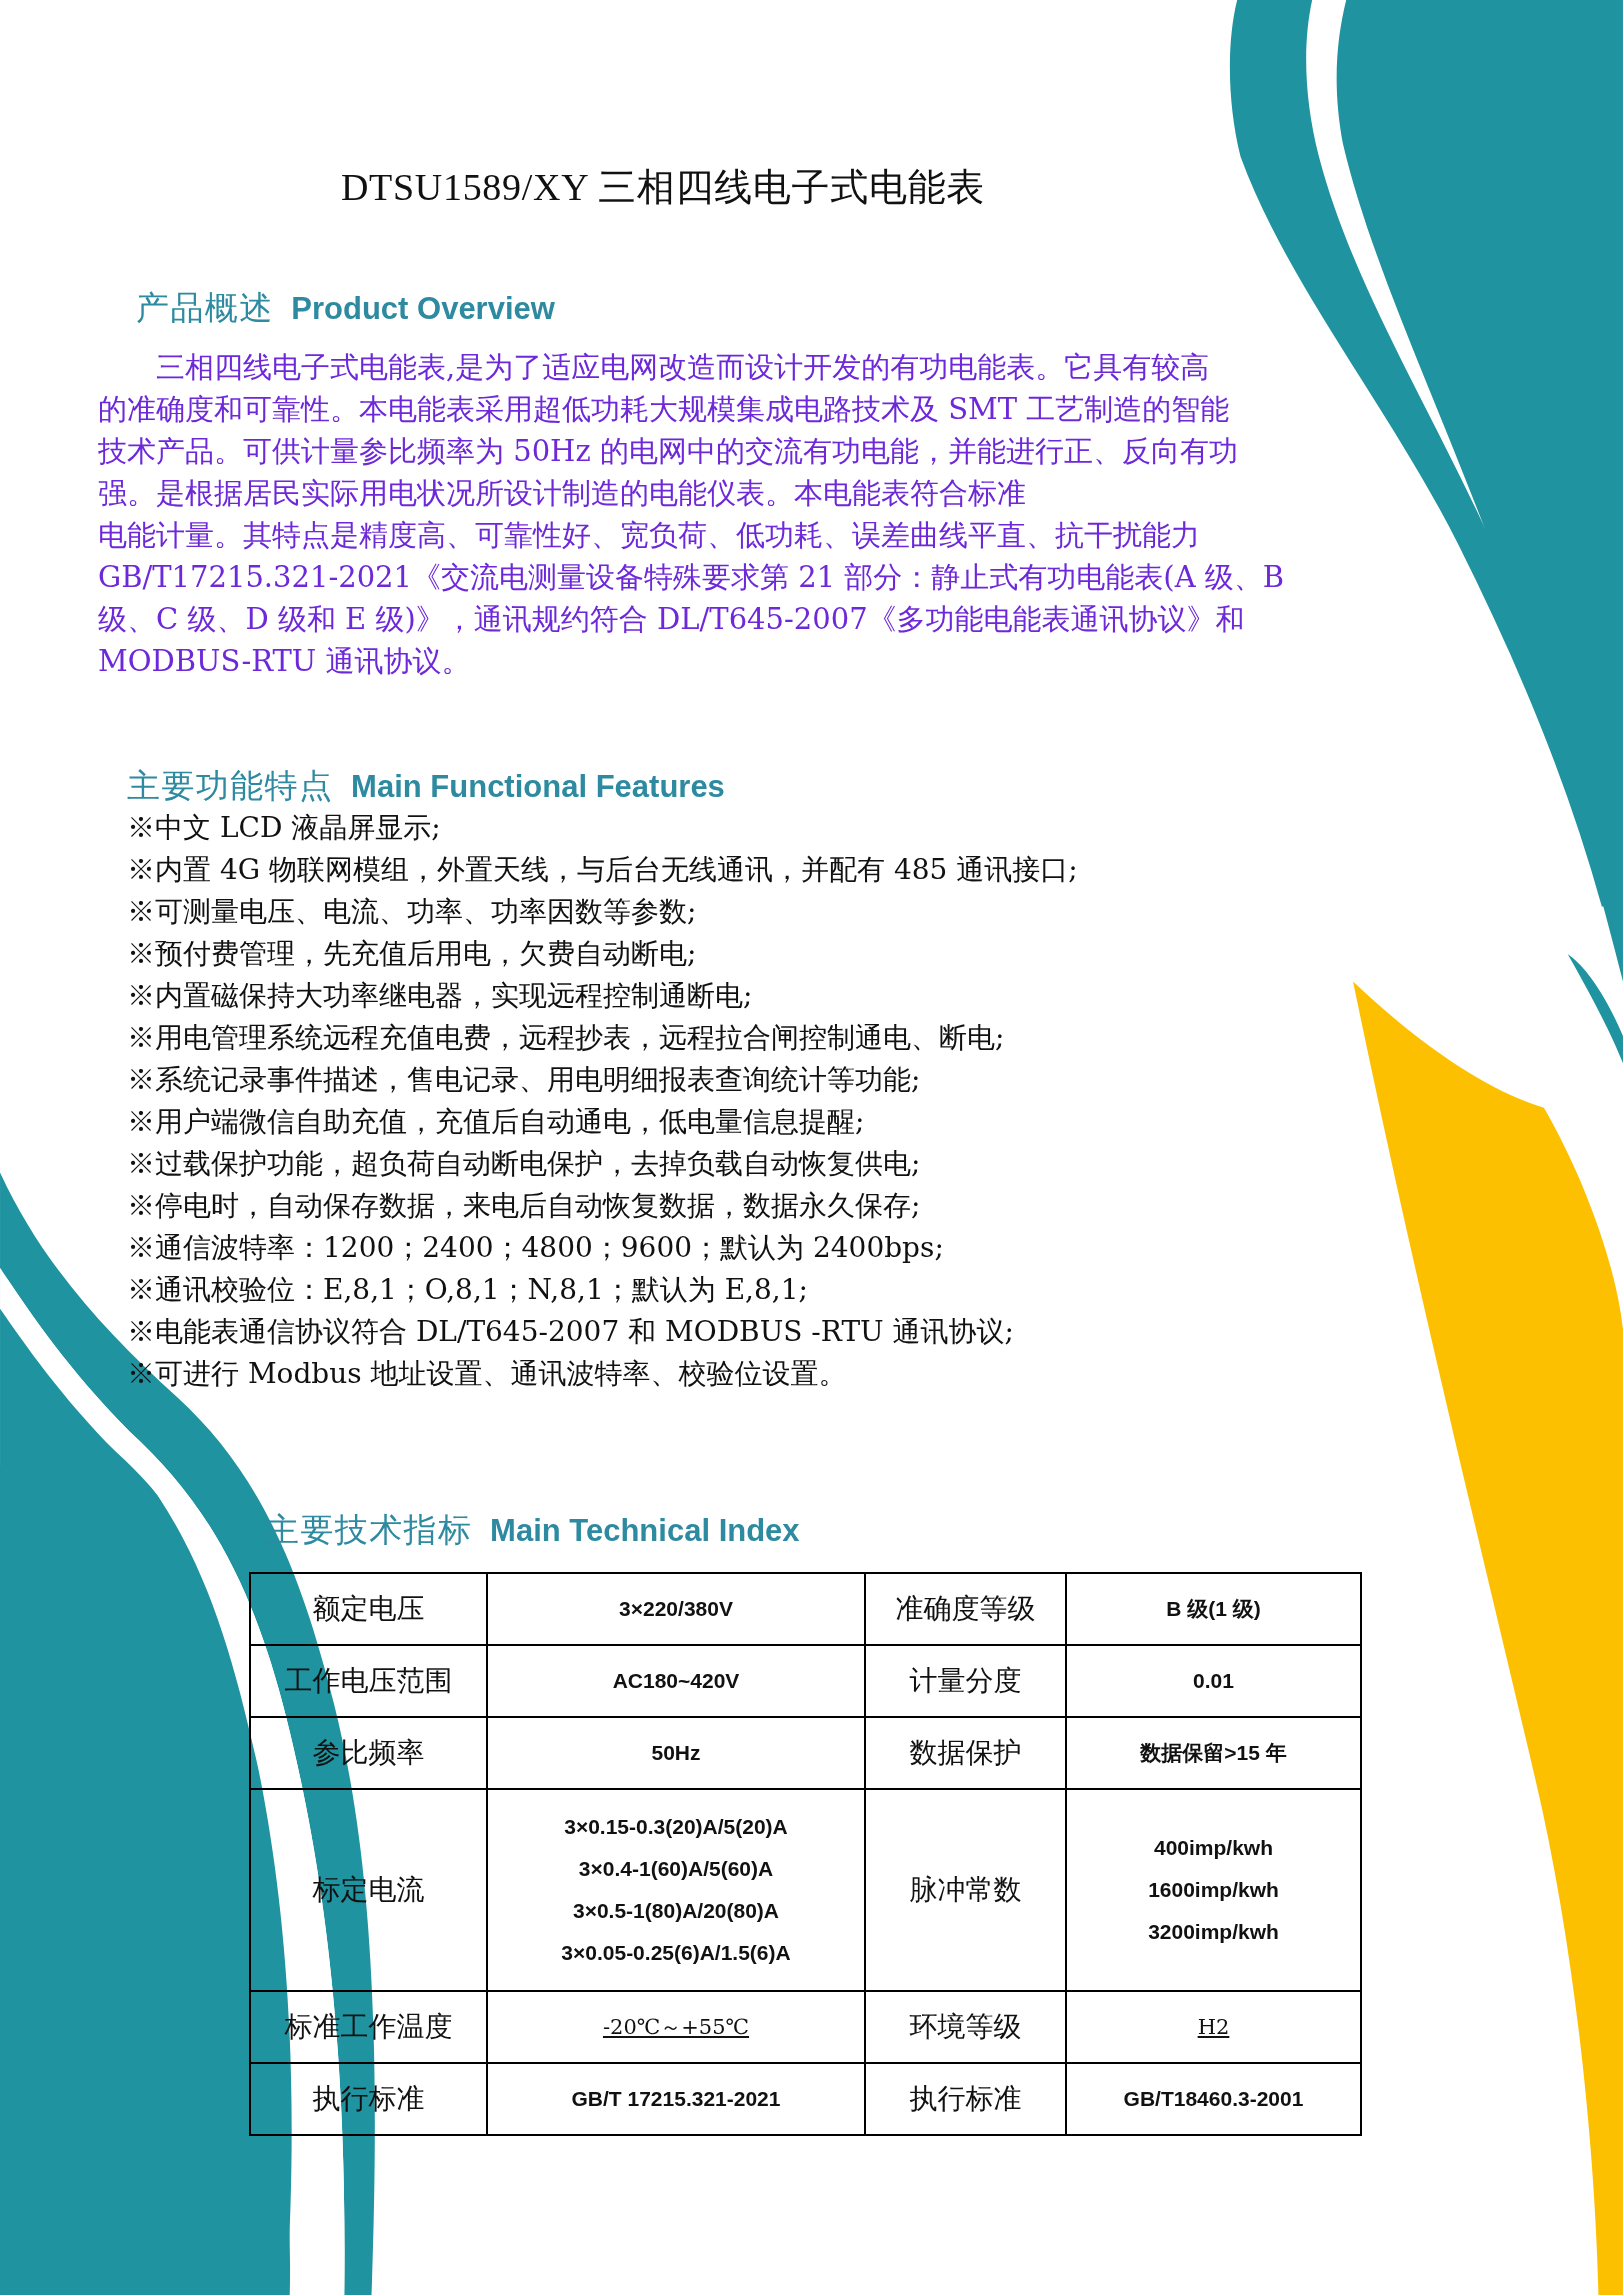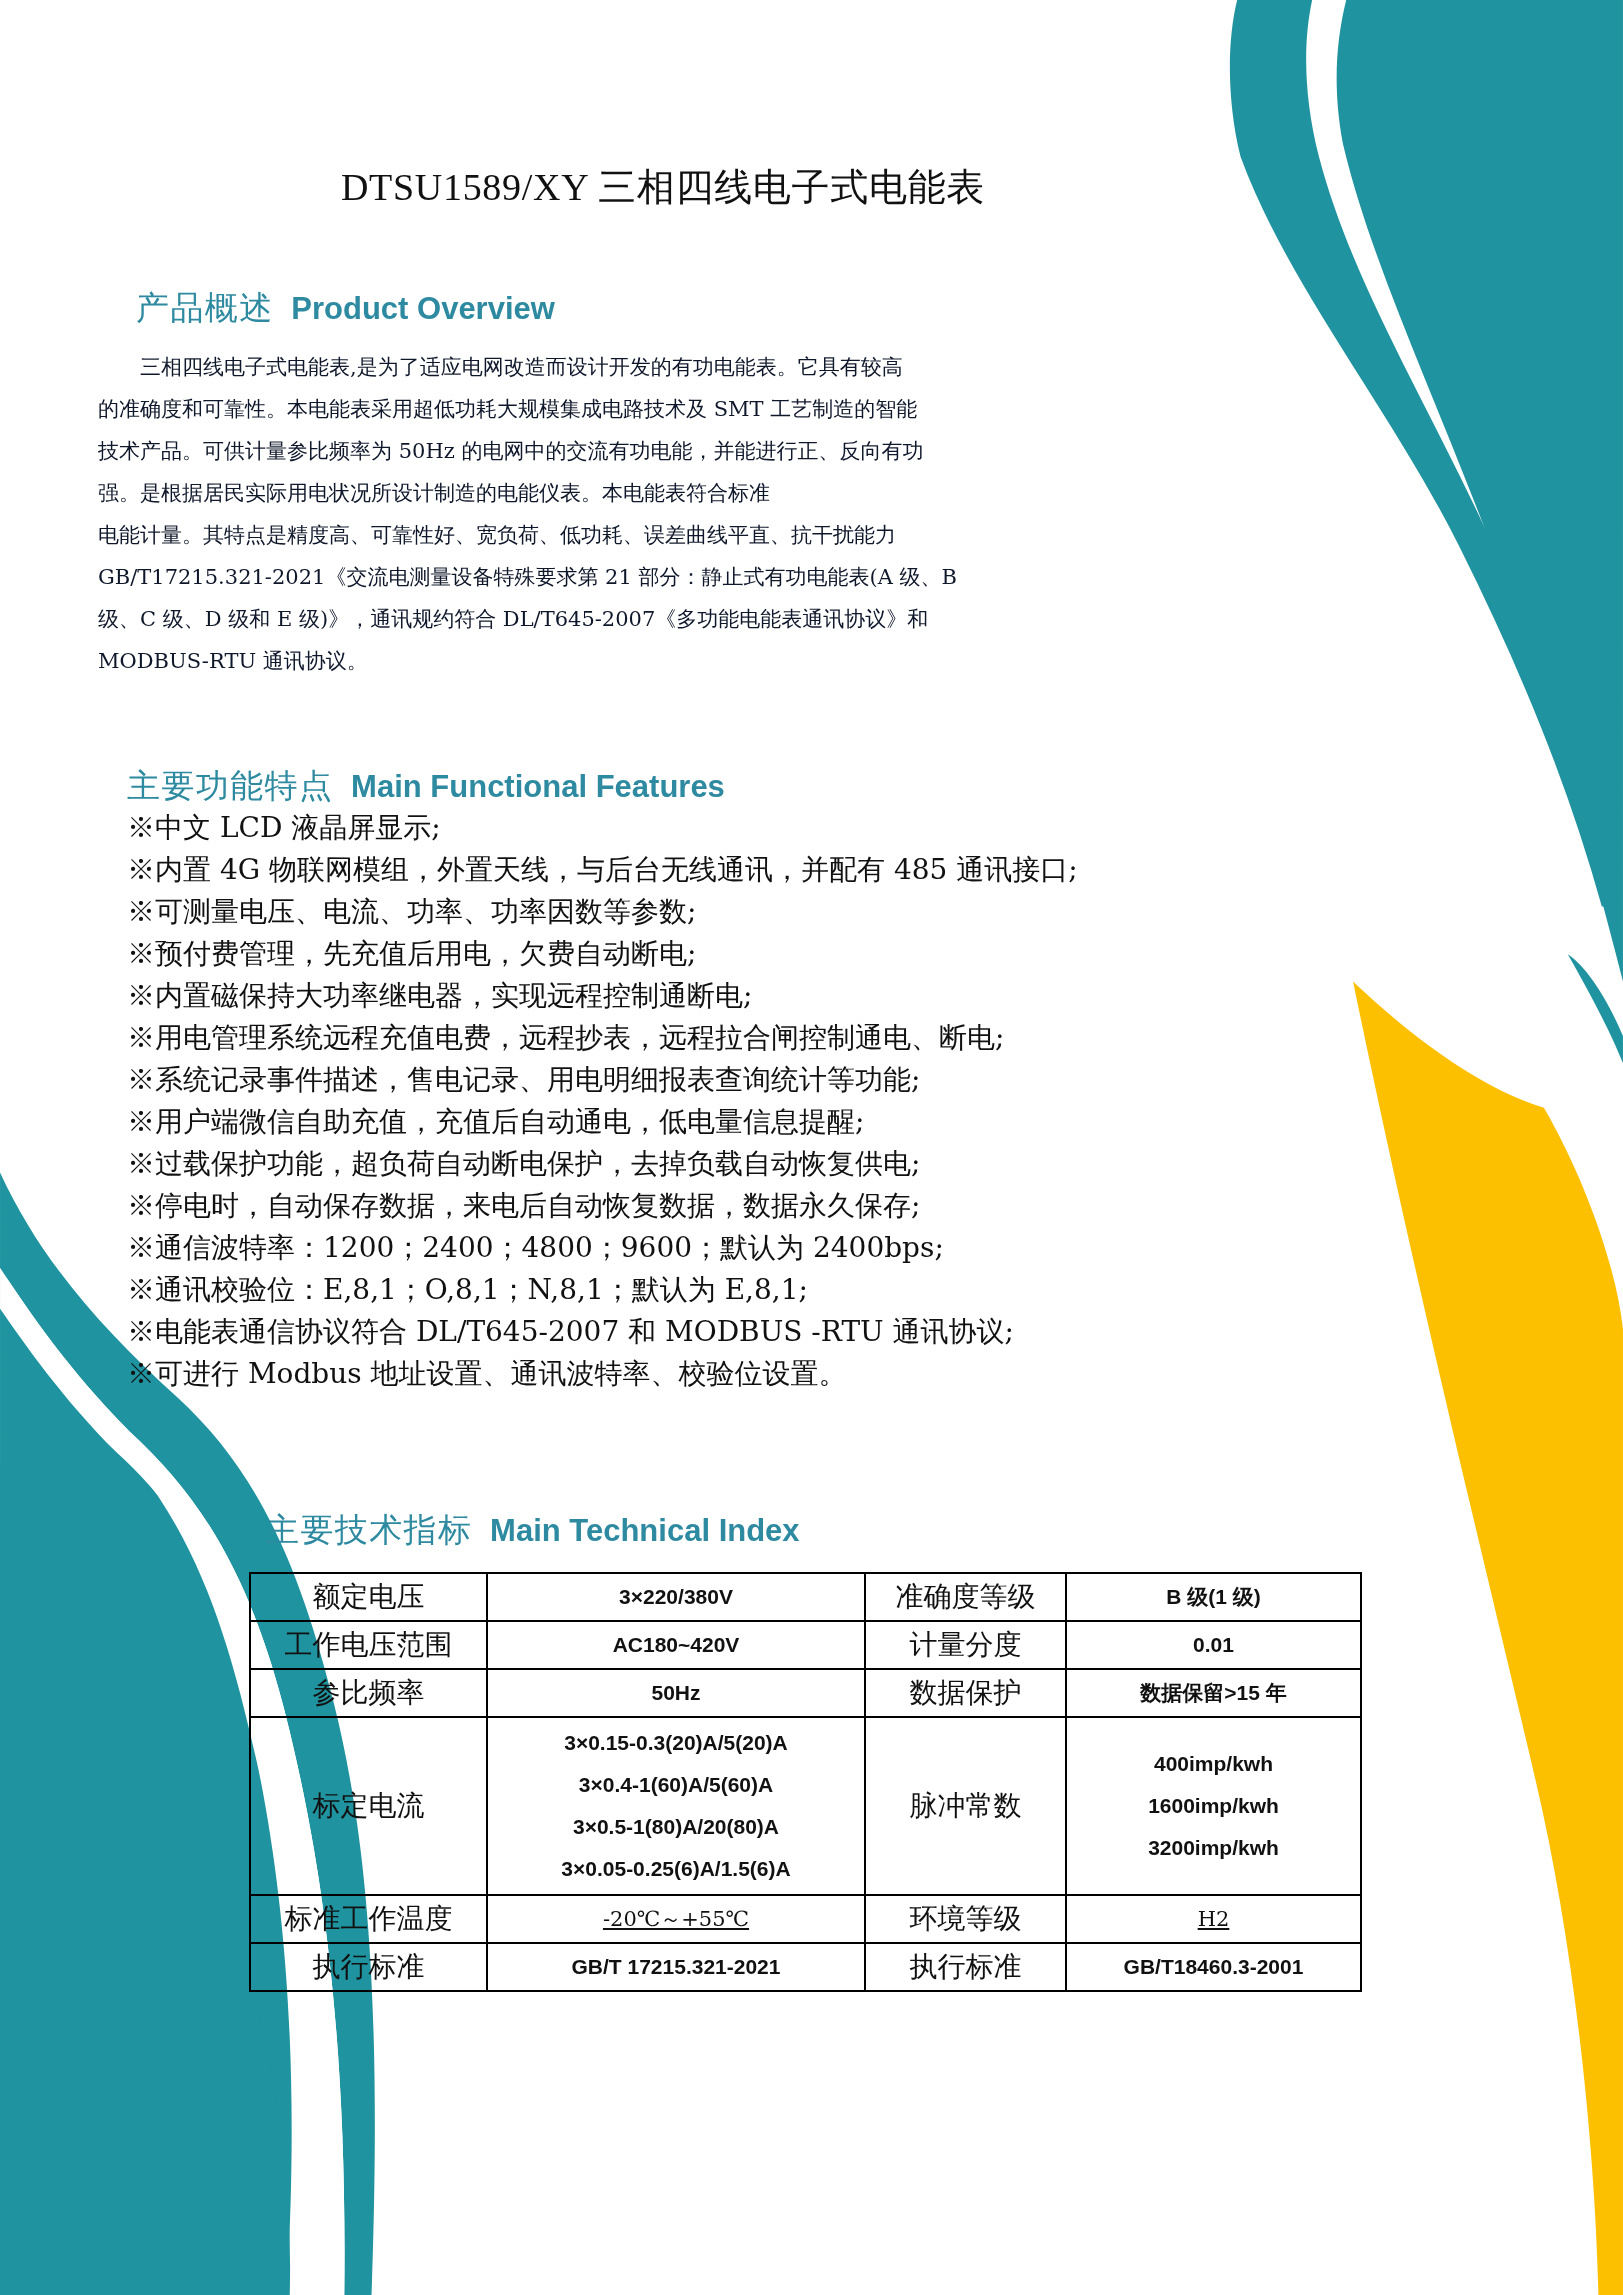--- a/index.html
+++ b/index.html
@@ -25,37 +25,37 @@
     font-family: "DejaVu Serif", "Liberation Serif", serif;
     font-size: 33px; letter-spacing: 1.4px;
   }
   .section-heading .en {
     font-family: "Liberation Sans", "DejaVu Sans", sans-serif;
     font-weight: bold; font-size: 31px; margin-left: 17.7px;
   }
 
   .overview {
     position: absolute; left: 98px; top: 346px; width: 1261px;
-    font-size: 21px; line-height: 42px; color: #0f172a;
+    font-size: 29px; line-height: 42px; color: #6d28d9;
   }
   .overview .line { white-space: nowrap; height: 42px; }
 
   .features {
     position: absolute; left: 127px; top: 807px; list-style: none; margin: 0; padding: 0;
     font-size: 28px; line-height: 42px;
   }
   .features li { white-space: nowrap; height: 42px; }
 
   table.specs {
     position: absolute; left: 249px; top: 1572px;
     border-collapse: collapse; table-layout: fixed;
     font-size: 28px;
   }
   table.specs td {
-    border: 2px solid #000; text-align: center; vertical-align: middle; padding: 4px;
+    border: 2px solid #000; text-align: center; vertical-align: middle; padding: 16px;
   }
   table.specs td.label {
     font-family: "DejaVu Serif", "Liberation Serif", serif; font-weight: normal;
   }
   table.specs td.val {
     font-family: "Liberation Sans", "DejaVu Sans", sans-serif; font-weight: bold; font-size: 21px;
   }
   table.specs td.val.plain {
     font-family: "DejaVu Serif", "Liberation Serif", serif; font-weight: normal; text-decoration: underline;
   }

